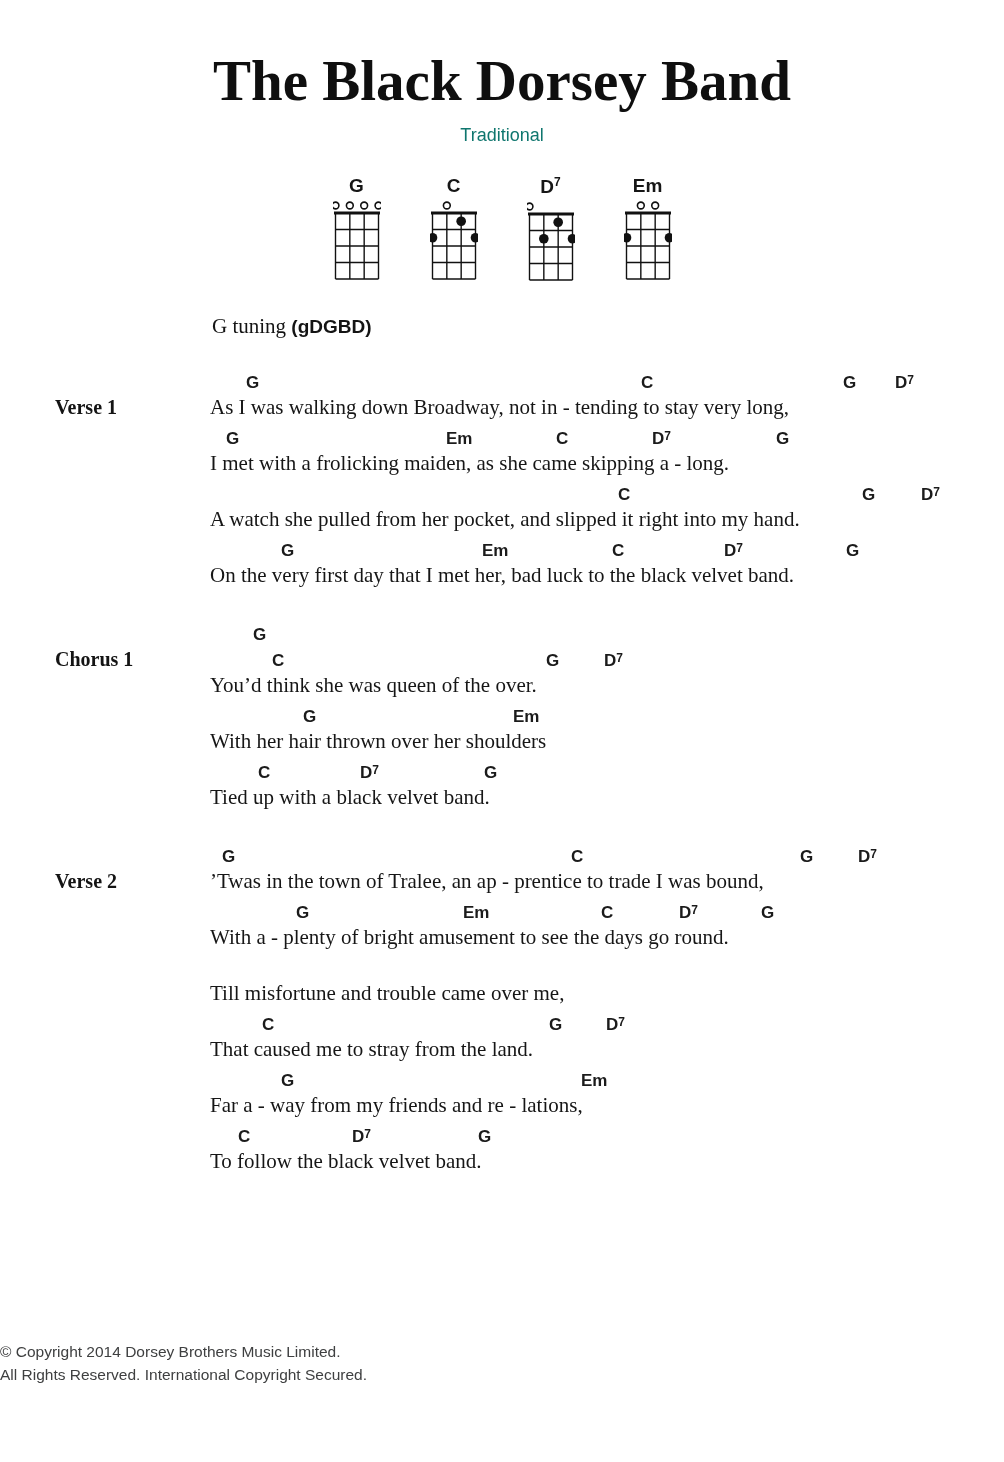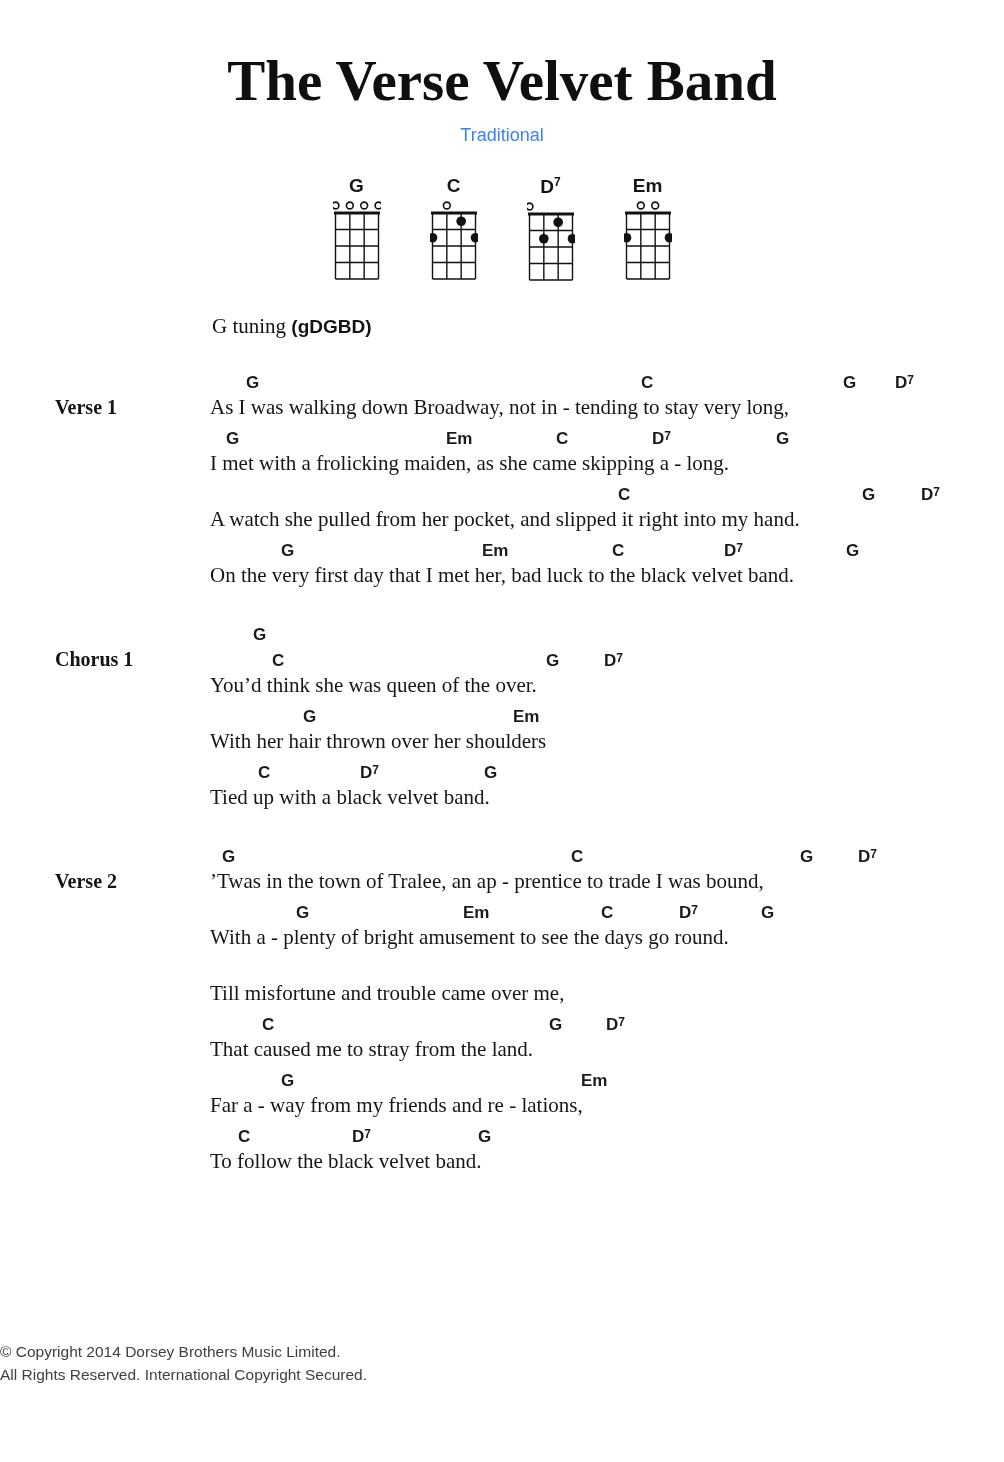--- a/index.html
+++ b/index.html
@@ -19,21 +19,21 @@
     font-size:57px;
     font-weight:700;
     color:#0f0f0f;
     line-height:1.1;
   }
   .subtitle {
     margin-top:12px;
     text-align:center;
     font-family:"Liberation Sans", sans-serif;
     font-size:18px;
-    color:#3b82f6;
+    color:#0f766e;
   }
   .diagrams {
     margin-top:30px;
     display:flex;
     justify-content:center;
     gap:49px;
   }
   .diagram { width:48px; text-align:center; }
   .diagram .dlabel {
     font-family:"Liberation Sans", sans-serif;
@@ -106,21 +106,21 @@
     font-size:15.5px;
     color:#3f4041;
     line-height:23px;
   }
 </style>
 </head>
 <body>
 
 <div class="page">
 
-  <h1 class="title">The Verse Velvet Band</h1>
+  <h1 class="title">The Black Dorsey Band</h1>
 
   <div class="subtitle">Traditional</div>
 
   <div class="diagrams">
       <div class="diagram"><div class="dlabel">G</div><svg width="48" height="84">
           <line x1="1" y1="14" x2="47" y2="14" stroke="#111" stroke-width="3.2"></line>
           <line x1="2.5" y1="30.5" x2="45.5" y2="30.5" stroke="#111" stroke-width="1.4"></line>
           <line x1="2.5" y1="47" x2="45.5" y2="47" stroke="#111" stroke-width="1.4"></line>
           <line x1="2.5" y1="63.5" x2="45.5" y2="63.5" stroke="#111" stroke-width="1.4"></line>
           <line x1="2.5" y1="80" x2="45.5" y2="80" stroke="#111" stroke-width="1.4"></line>

